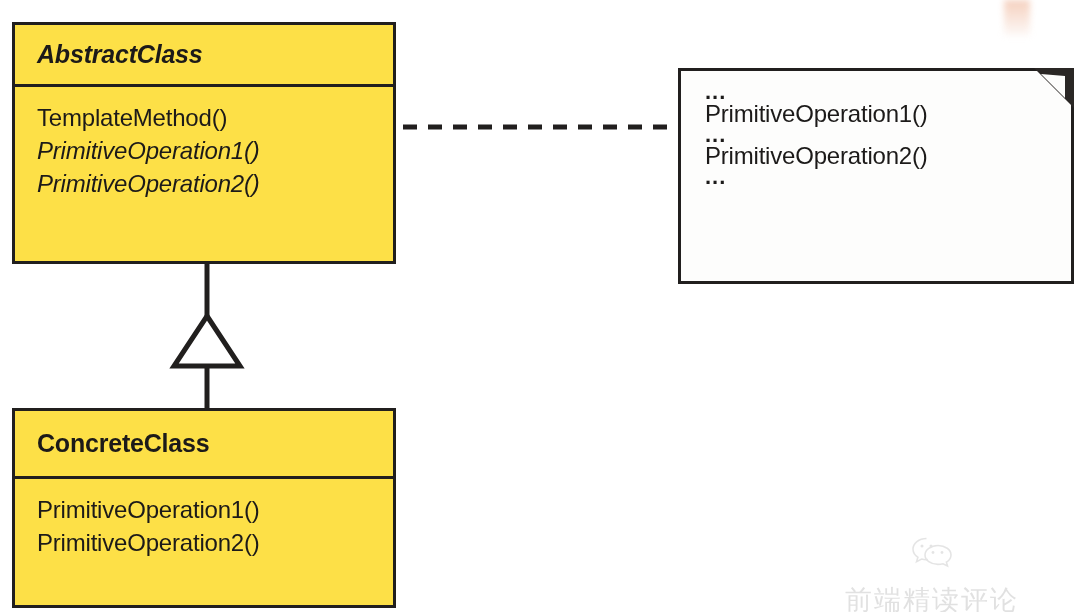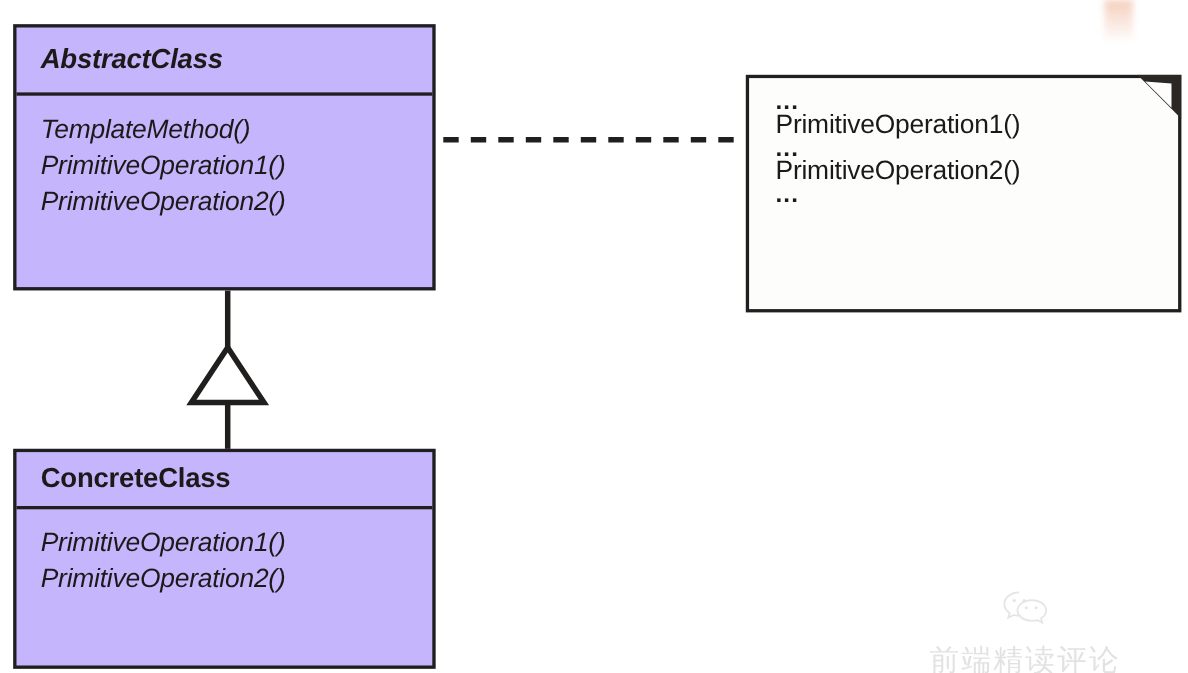--- a/index.html
+++ b/index.html
@@ -19,21 +19,21 @@
   #canvas {
     position: absolute;
     inset: 0;
     width: 1080px;
     height: 612px;
   }
 
   
   .uml-box {
     position: absolute;
-    background: #c4b5fd;
+    background: #fde047;
     border: 3px solid #211f1e;
     box-sizing: border-box;
   }
   .uml-title {
     box-sizing: border-box;
     display: flex;
     align-items: center;
     border-bottom: 3px solid #211f1e;
     padding-left: 22px;
     color: #1c1a19;
@@ -47,21 +47,20 @@
   .uml-members {
     box-sizing: border-box;
     padding: 14px 0 0 22px;
     color: #1c1a19;
   }
   .member {
     font-size: 24px;
     line-height: 1.38;
     letter-spacing: -0.2px;
     white-space: nowrap;
-    font-style: italic;
   }
   .member.abstract {
     font-style: italic;
   }
 
   
   #abstract-class {
     left: 12px;
     top: 22px;
     width: 384px;
@@ -70,21 +69,21 @@
   #abstract-class .uml-title { height: 62px; }
   #abstract-class .uml-members { height: 177px; }
 
   
   #concrete-class {
     left: 12px;
     top: 408px;
     width: 384px;
     height: 200px;
   }
-  #concrete-class .uml-title { height: 52px; }
+  #concrete-class .uml-title { height: 68px; }
   #concrete-class .uml-members { height: 129px; }
 
   
   #note-box {
     position: absolute;
     left: 678px;
     top: 68px;
     width: 396px;
     height: 216px;
     background: #fdfdfc;

